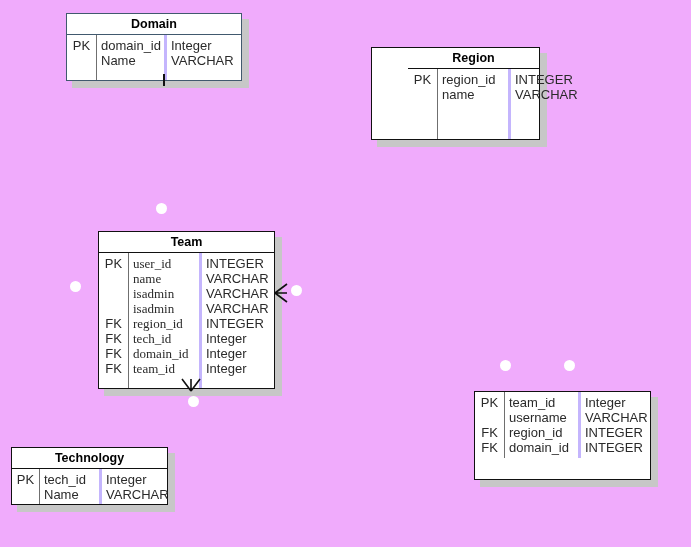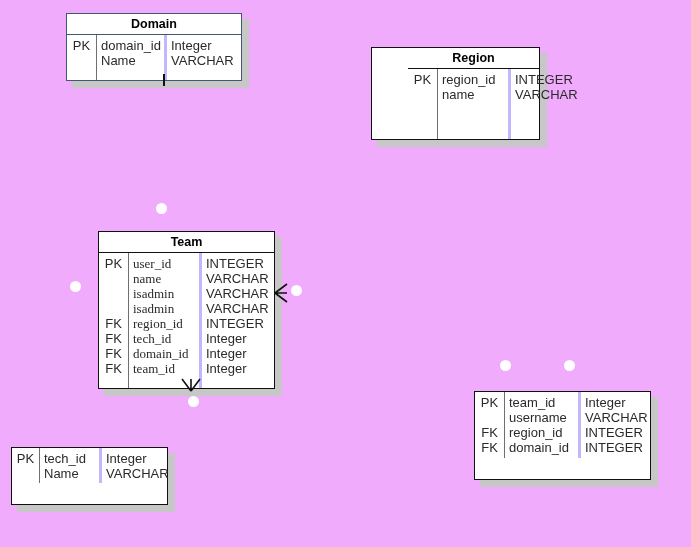--- a/index.html
+++ b/index.html
@@ -199,20 +199,21 @@
           <div class="cell">Integer</div>
           <div class="cell">VARCHAR</div>
           <div class="cell">INTEGER</div>
           <div class="cell">INTEGER</div>
         </div>
       </div>
     </div>
     <div class="shadow" style="left: 168px; top: 453px; width: 7px; height: 58px;"></div>
     <div class="shadow" style="left: 17px; top: 505px; width: 158px; height: 7px;"></div>
     <div class="entity" style="left: 11px; top: 447px; width: 157px; height: 58px; z-index: 6;">
+      <div class="title">Technology</div>
       <div class="body">
         <div class="col-key" style="width: 28px; flex: 0 0 28px;">
           <div class="cell">PK</div>
           <div class="cell">&nbsp;</div>
         </div>
         <div class="col-name" style="flex: 0 0 62px;">
           <div class="cell">tech_id</div>
           <div class="cell">Name</div>
         </div>
         <div class="col-type">

